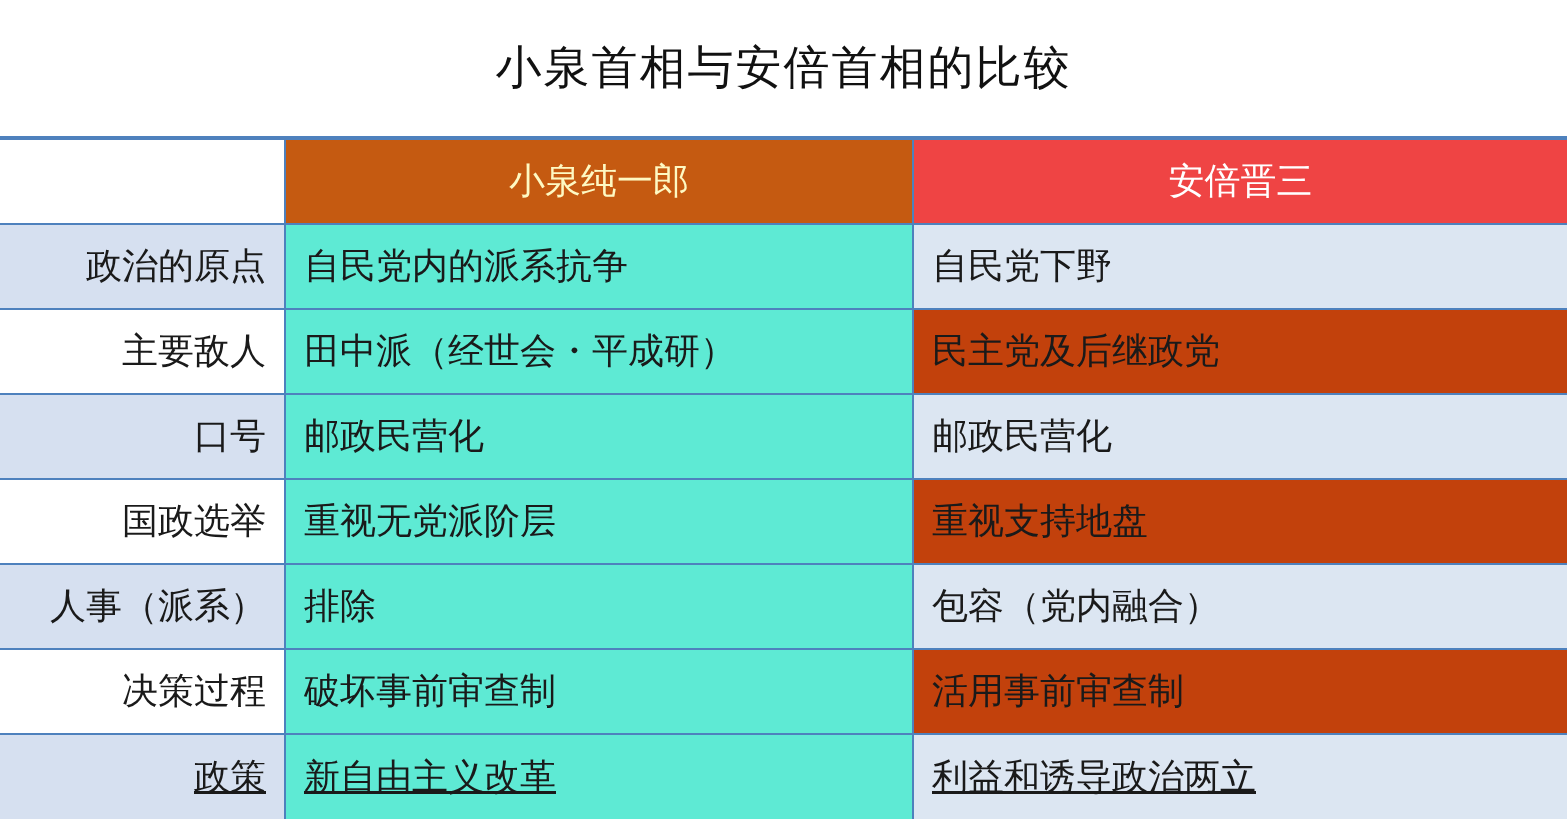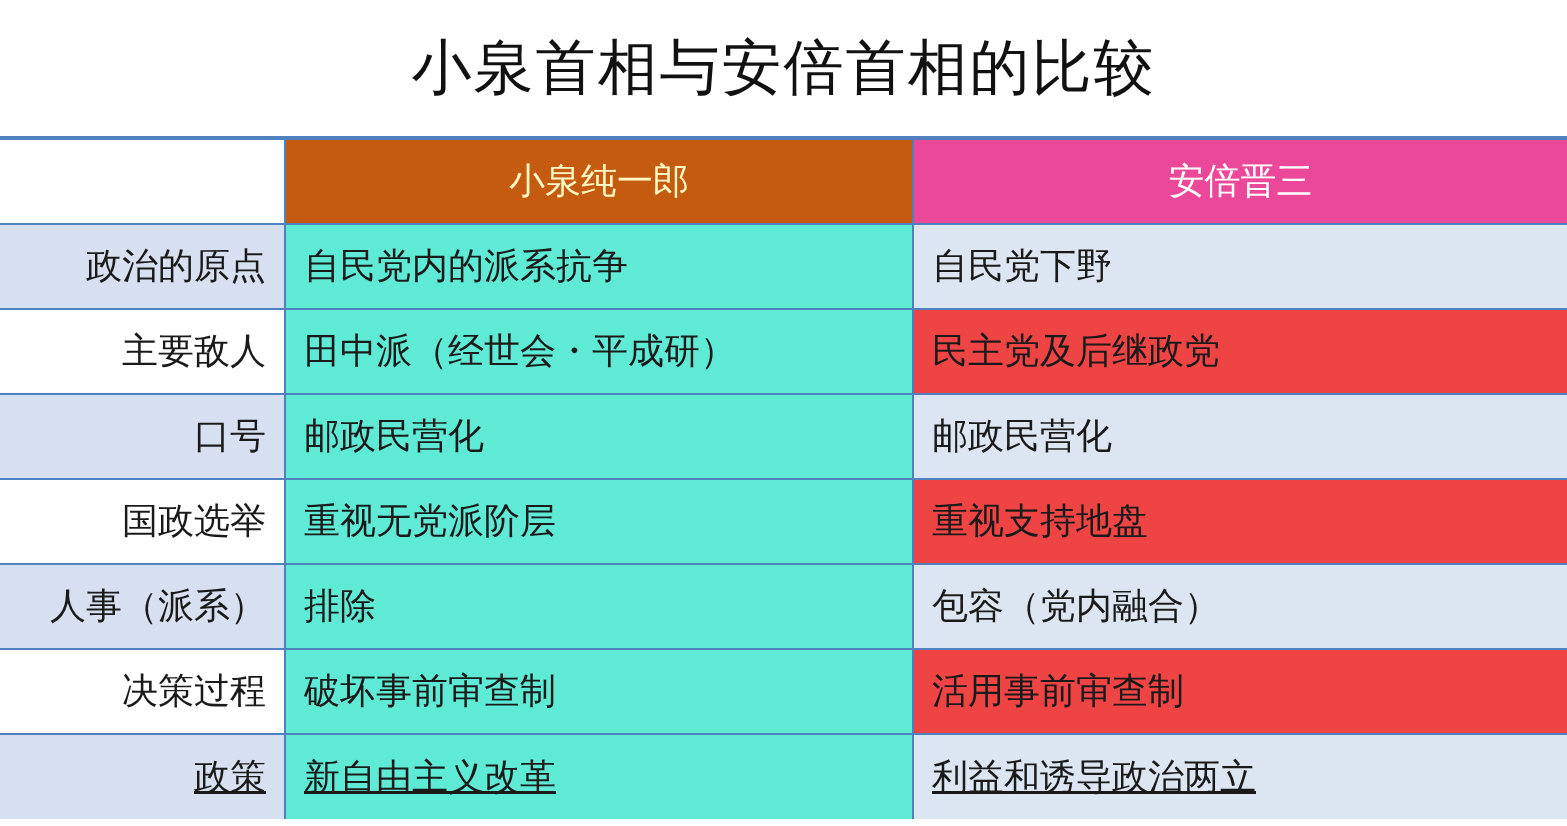--- a/index.html
+++ b/index.html
@@ -22,21 +22,21 @@
   }
   .title-bar {
     height: 138px;
     display: flex;
     align-items: center;
     justify-content: center;
     border-bottom: 2px solid #4e81bd;
     box-sizing: border-box;
   }
   .title-text {
-    font-size: 60px;
+    font-size: 46px;
     letter-spacing: 2px;
     color: #111111;
     font-weight: 400;
   }
   table.cmp {
     border-collapse: collapse;
     table-layout: fixed;
     width: 1567px;
   }
   table.cmp col.c0 { width: 285px; }
@@ -56,31 +56,31 @@
     background: #ffffff;
     border-left: none !important;
   }
   .hdr-koizumi {
     background: #c55a11;
     color: #fef9c3;
     text-align: center;
     font-size: 40px;
   }
   .hdr-abe {
-    background: #ec4899;
+    background: #ef4444;
     color: #ffffff;
     font-size: 40px;
     border-right: none !important;
   }
   tr.band-a .rowlabel { background: #d6e0f0; }
   tr.band-b .rowlabel { background: #ffffff; }
   tr.band-a .koizumi { background: #5eead4; }
   tr.band-b .koizumi { background: #5eead4; }
   tr.band-a .abe { background: #dce6f2; }
-  tr.band-b .abe { background: #ef4444; }
+  tr.band-b .abe { background: #c2410c; }
 
   .rowlabel {
     text-align: right;
     border-left: none !important;
     font-size: 36px;
   }
   .koizumi, .abe {
     text-align: left;
     font-size: 36px;
   }

